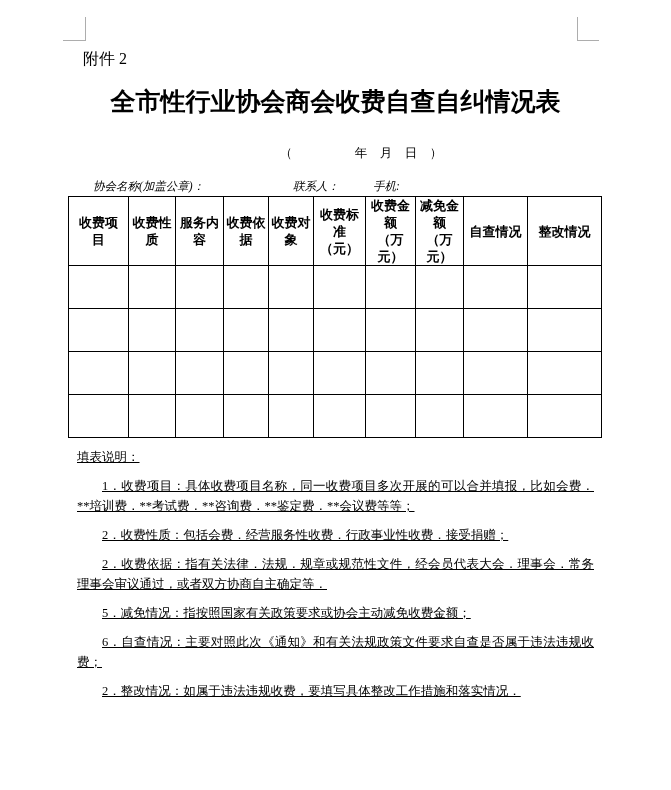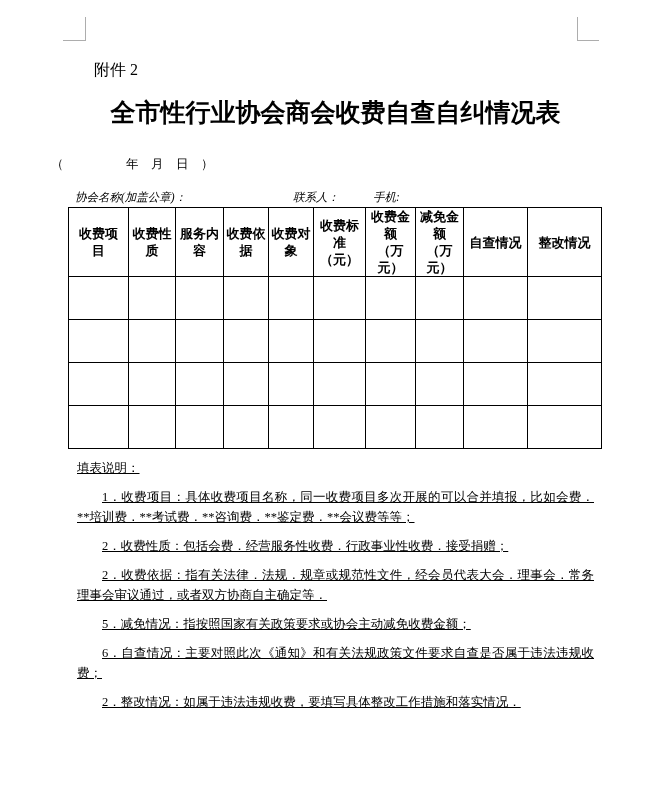--- a/index.html
+++ b/index.html
@@ -15,43 +15,43 @@
   
   .mark-tl {
     position: absolute; left: 63px; top: 17px; width: 22px; height: 23px;
     border-right: 1px solid #adadad; border-bottom: 1px solid #adadad;
   }
   .mark-tr {
     position: absolute; left: 577px; top: 17px; width: 21px; height: 23px;
     border-left: 1px solid #adadad; border-bottom: 1px solid #adadad;
   }
   .attachment {
-    margin: 16px; padding: 44px 0 0 78px;
+    margin: 5px; padding: 44px 0 0 78px;
     font-size: 16px; line-height: 20px;
   }
   .doc-title {
     margin: 18px 0 0 0;
     text-align: center;
     font-size: 25px; font-weight: bold; line-height: 30px;
   }
   .date-line {
     margin: 28px 0 0 0;
-    text-align: left;
+    text-align: center;
     font-size: 12.5px; line-height: 16px;
     text-indent: 51px;
   }
   .info-bar {
     position: relative;
     height: 19px;
     margin-top: 16px;
     font-size: 11.5px;
     font-style: italic;
   }
   .info-bar span { position: absolute; bottom: 2px; white-space: nowrap; }
-  .org-label     { left: 75px; }
+  .org-label     { left: 93px; }
   .contact-label { left: 293px; }
   .phone-label   { left: 373px; text-align: right; }
   table.fee-table {
     border-collapse: collapse;
     table-layout: fixed;
     margin-left: 68px;
     width: 533px;
   }
   .fee-table th, .fee-table td {
     border: 1px solid #000000;

